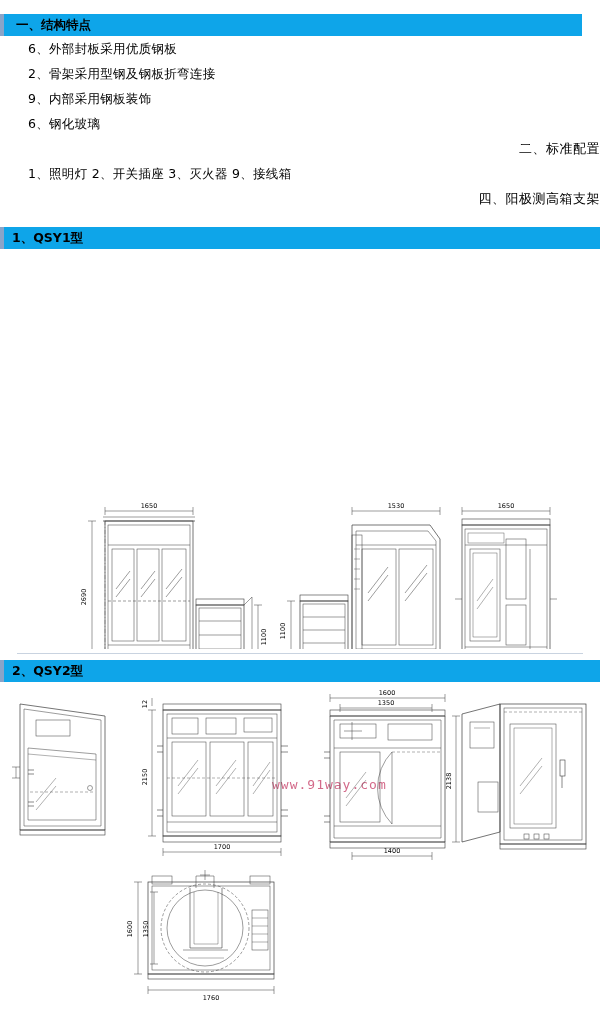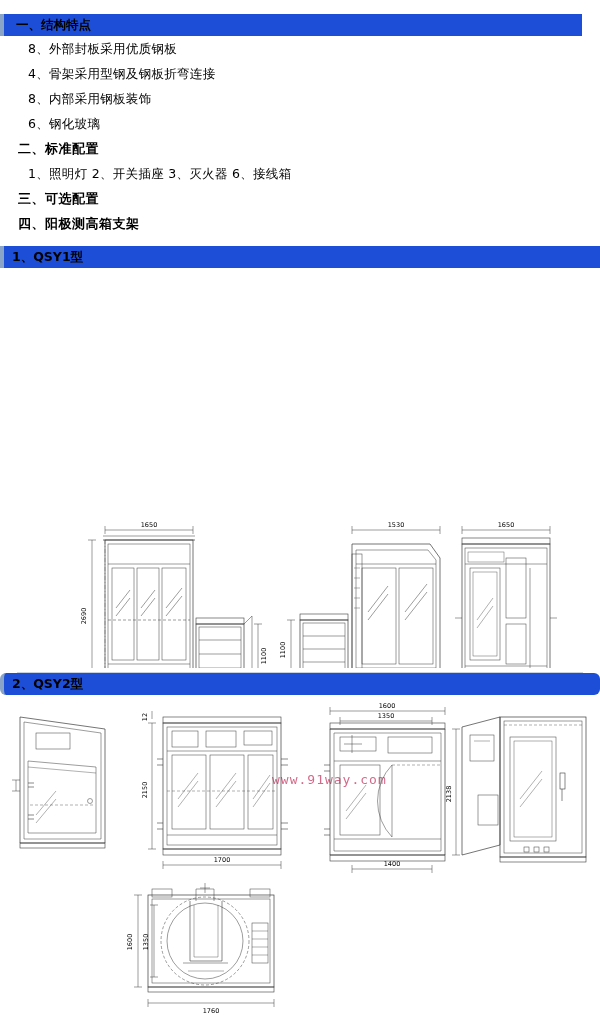--- a/index.html
+++ b/index.html
@@ -20,36 +20,37 @@
     width: 600px;
     height: 1030px;
   }
 
   
   .spec {
     padding: 8px 0 0 18px;
   }
   .spec-h {
     font-size: 13px;
-    font-weight: bold;
+    font-weight: normal;
     line-height: 25px;
     letter-spacing: 0.5px;
+    text-align: right;
   }
   .spec-li {
     font-size: 12.5px;
     line-height: 25px;
     padding-left: 10px;
     letter-spacing: 0.3px;
   }
 
   
   .sec-bar {
     position: relative;
     height: 22px;
-    background: #1d4ed8;
+    background: #0ea5e9;
     border-left: 4px solid #8aa4c8;
     margin: 6px 0 0 0;
     padding-left: 8px;
     font-size: 12.5px;
     font-weight: bold;
     line-height: 22px;
   }
 
   
   .draw {
@@ -75,34 +76,33 @@
 </style>
 </head>
 <body>
 
 <div class="page">
 
   <div class="spec">
     <div class="sec-bar" style="border-left:4px solid #8aa4c8; margin-left:-18px; padding-left:12px; width:582px; box-sizing:border-box;">
       <span>一、结构特点</span>
     </div>
-    <div class="spec-li">8、外部封板采用优质钢板</div>
-    <div class="spec-li">4、骨架采用型钢及钢板折弯连接</div>
-    <div class="spec-li">8、内部采用钢板装饰</div>
+    <div class="spec-li">6、外部封板采用优质钢板</div>
+    <div class="spec-li">2、骨架采用型钢及钢板折弯连接</div>
+    <div class="spec-li">9、内部采用钢板装饰</div>
     <div class="spec-li">6、钢化玻璃</div>
 
     <div class="spec-h">二、标准配置</div>
-    <div class="spec-li">1、照明灯 2、开关插座 3、灭火器 6、接线箱</div>
-
-    <div class="spec-h">三、可选配置</div>
+    <div class="spec-li">1、照明灯 2、开关插座 3、灭火器 9、接线箱</div>
+
 
     <div class="spec-h">四、阳极测高箱支架</div>
   </div>
 
-  <div class="sec-bar" style="margin-top:10px;">
+  <div class="sec-bar" style="margin-top:16px;">
     <span>1、QSY1型</span>
   </div>
 
   <div class="draw">
     <svg width="600" height="400" viewBox="0 0 600 400" xmlns="http://www.w3.org/2000/svg">
       <g stroke="#3a3a3a" fill="none" stroke-width="0.7">
 
         <path d="M105 272 L105 420" stroke="#888" stroke-width="0.5" stroke-dasharray="4 2 1 2"></path>
         <rect x="105" y="272" width="88" height="148"></rect>
         <rect x="108" y="276" width="82" height="140" stroke-width="0.5"></rect>
@@ -285,26 +285,26 @@
         <text x="175" y="455">2500</text>
         <text x="160" y="467">1650</text>
         <text x="90" y="499" transform="rotate(-90 90 499)">800</text>
         <text x="106" y="511" transform="rotate(-90 106 511)">645</text>
         <text x="212" y="545" transform="rotate(-90 212 545)">730</text>
         <text x="234" y="562" transform="rotate(-90 234 562)">1530</text>
         <text x="161" y="626">910</text>
       </g>
     </svg>
 
-    <div class="wm" style="left:272px; top:504px;">www.91way.com</div>
+    <div class="wm" style="left:272px; top:528px;">www.91way.com</div>
   </div>
 
   <div class="divider"></div>
 
-  <div class="sec-bar" style="margin-top:0;border-radius:6px;">
+  <div class="sec-bar" style="margin-top:6px;">
     <span>2、QSY2型</span>
   </div>
 
   <div class="draw">
     <svg width="600" height="350" viewBox="0 0 600 350" xmlns="http://www.w3.org/2000/svg">
       <g stroke="#3a3a3a" fill="none" stroke-width="0.7">
 
         <path d="M20 22 L105 34 L105 148 L20 148 Z"></path>
         <path d="M24 27 L101 38 L101 144 L24 144 Z" stroke-width="0.5"></path>
         <rect x="36" y="38" width="34" height="16" stroke-width="0.5"></rect>

